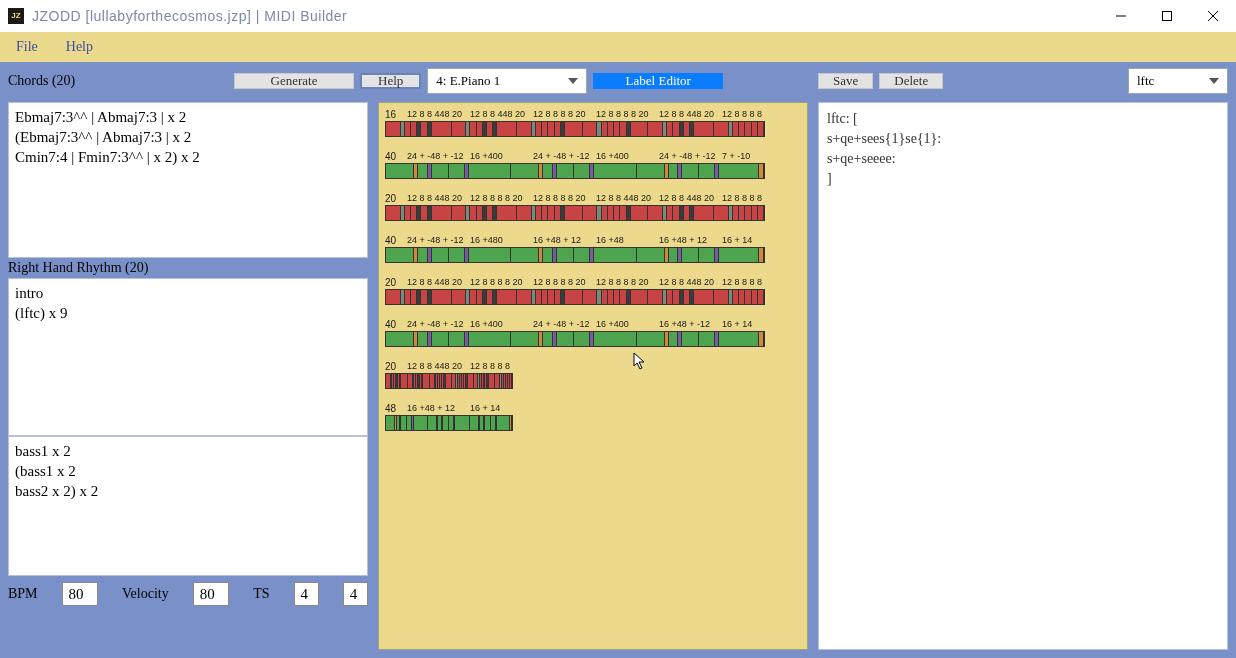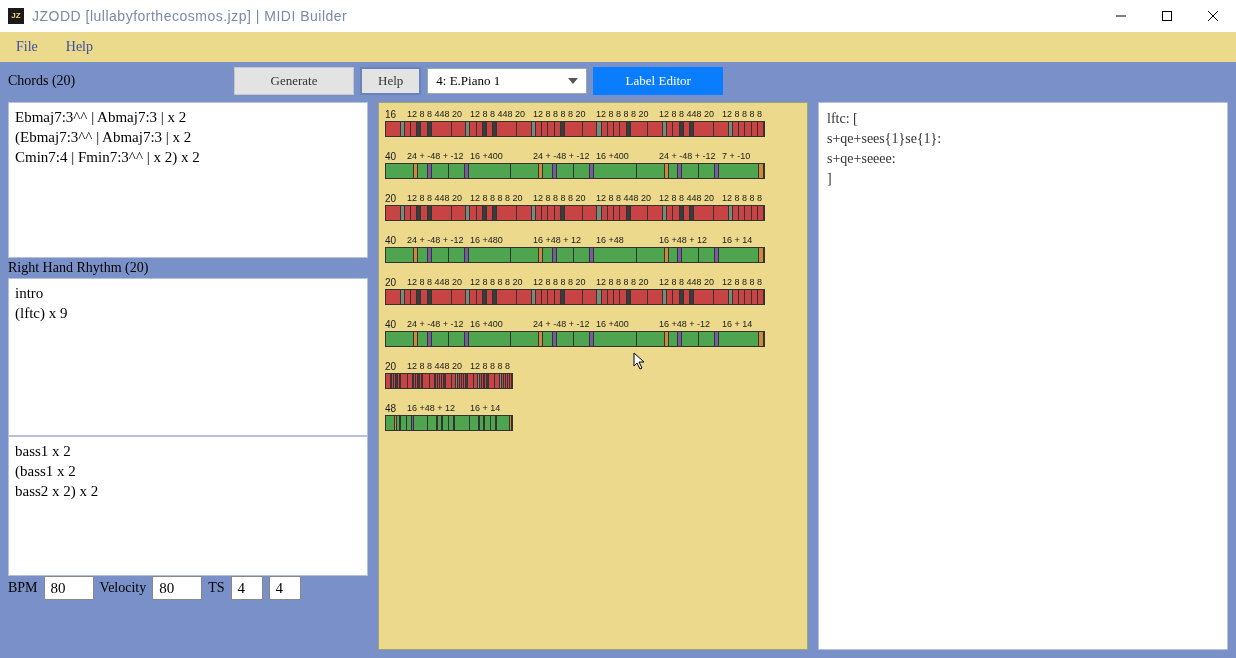--- a/index.html
+++ b/index.html
@@ -88,21 +88,21 @@
     gap: 6px;
   }
   .right-toolbar {
     display: flex;
     gap: 6px;
     align-items: center;
     justify-content: flex-start;
   }
   .spacer { flex: 1; }
   .btn {
-    height: 28px;
+    height: 16px;
     padding: 0 14px;
     background: #e3e3e3;
     border: 1px solid #c8c8c8;
     color: #333;
     font-family: "Comic Sans MS", cursive;
     font-size: 13px;
     display: inline-flex;
     align-items: center;
     justify-content: center;
   }
@@ -170,21 +170,22 @@
     padding: 4px 6px;
     color: #000;
     white-space: pre;
     overflow: hidden;
   }
   .ta-chords  { height: 156px; }
   .ta-rh      { height: 158px; }
   .ta-lh      { height: 140px; }
   
   .bottom-inputs {
-    display: flex; align-items: center; gap: 6px;
+    display: flex; align-items: center; gap: 24px;
+    margin-top: 6px;
     font-family: "Comic Sans MS", cursive;
     font-size: 14px;
   }
   .numbox {
     width: 50px; height: 24px;
     background: #fff; border: 1px solid #888;
     display: inline-flex; align-items: center; padding: 0 6px;
     font-size: 15px;
   }
   .numbox.sm { width: 32px; }
@@ -285,20 +286,29 @@
 
     <div class="mid-toolbar">
       <div class="leftcol-top section-label" style="width:220px">Chords (20)</div>
       <div class="btn btn-wide">Generate</div>
       <div class="btn btn-loop">Help</div>
       <div class="select">
         <span>4: E.Piano 1</span>
         <span class="chev"></span>
       </div>
       <div class="btn btn-primary">Label Editor</div>
+    </div>
+    <div class="right-toolbar">
+      <div class="btn">Save</div>
+      <div class="btn">Delete</div>
+      <div class="spacer"></div>
+      <div class="select slim">
+        <span>lftc</span>
+        <span class="chev"></span>
+      </div>
     </div>
 
     <div class="leftcol">
       <div class="txtarea ta-chords">Ebmaj7:3^^ | Abmaj7:3 | x 2
 (Ebmaj7:3^^ | Abmaj7:3 | x 2
 Cmin7:4 | Fmin7:3^^ | x 2) x 2</div>
 
       <div class="section-label">Right Hand Rhythm (20)</div>
       <div class="txtarea ta-rh">intro
 (lftc) x 9</div>

